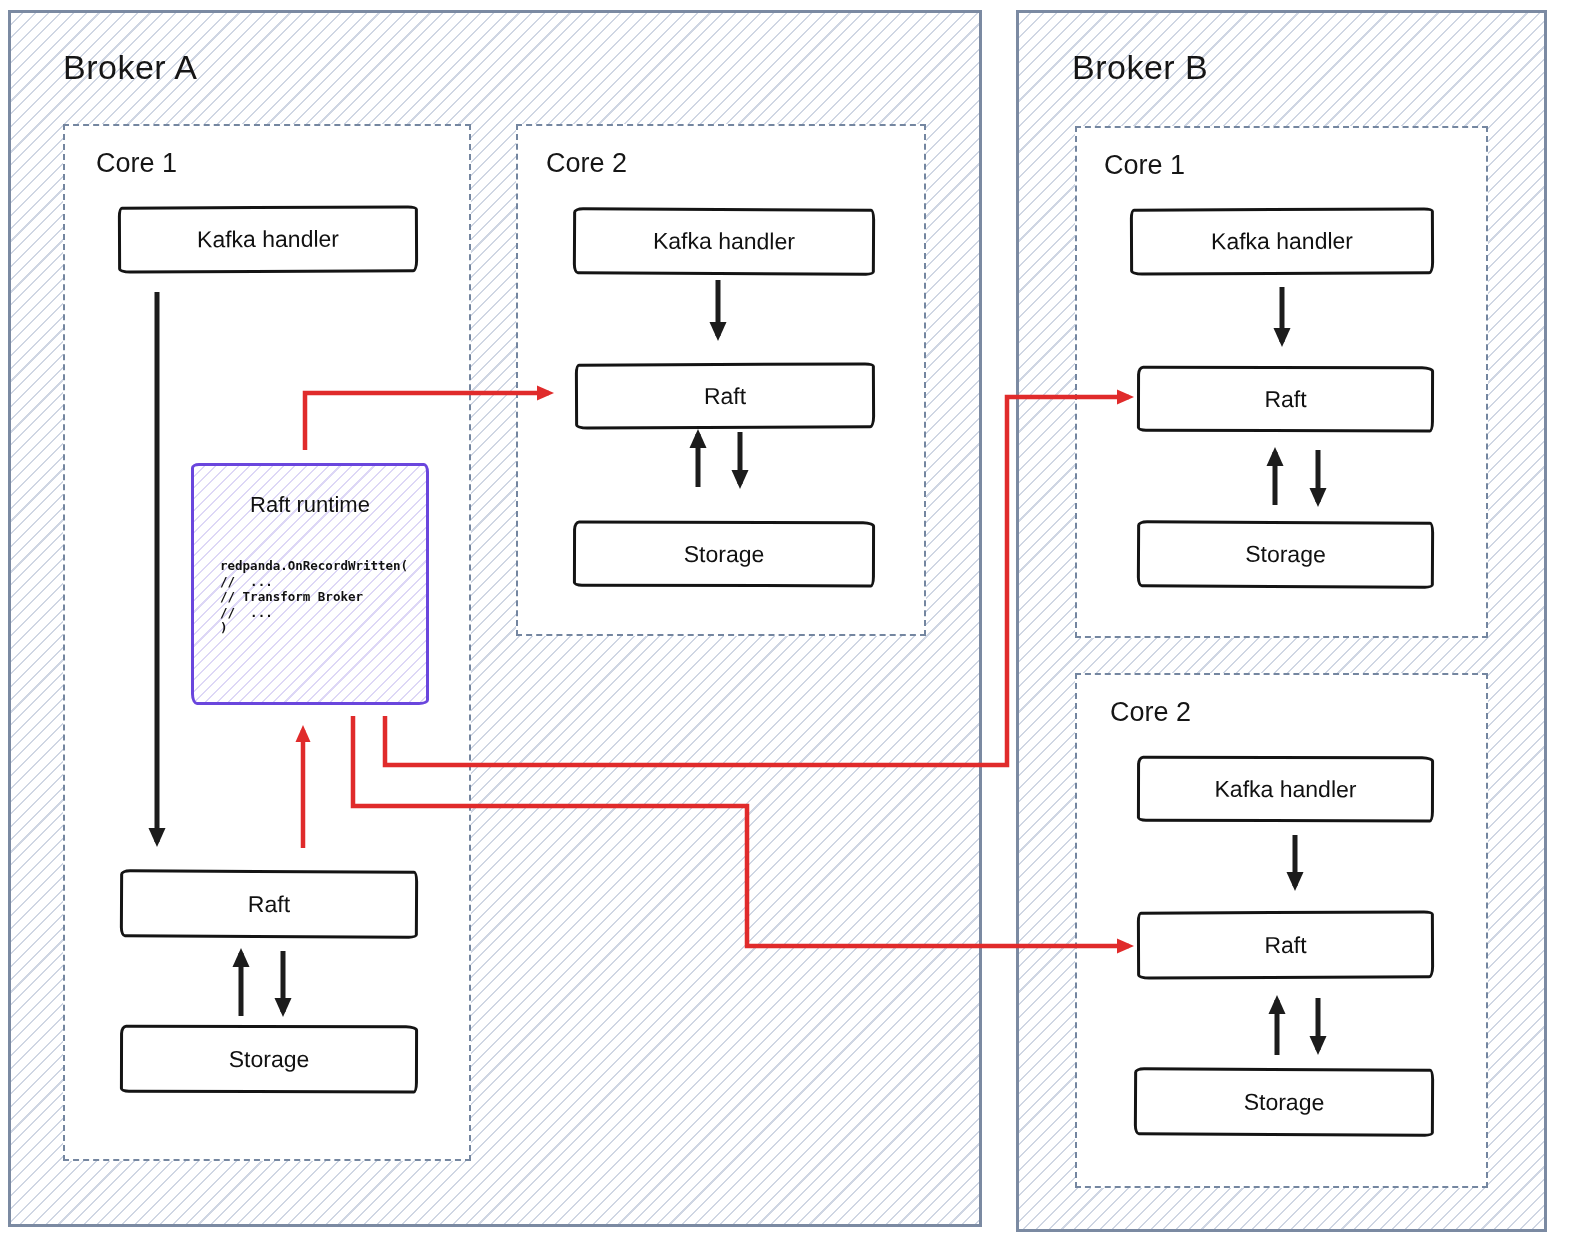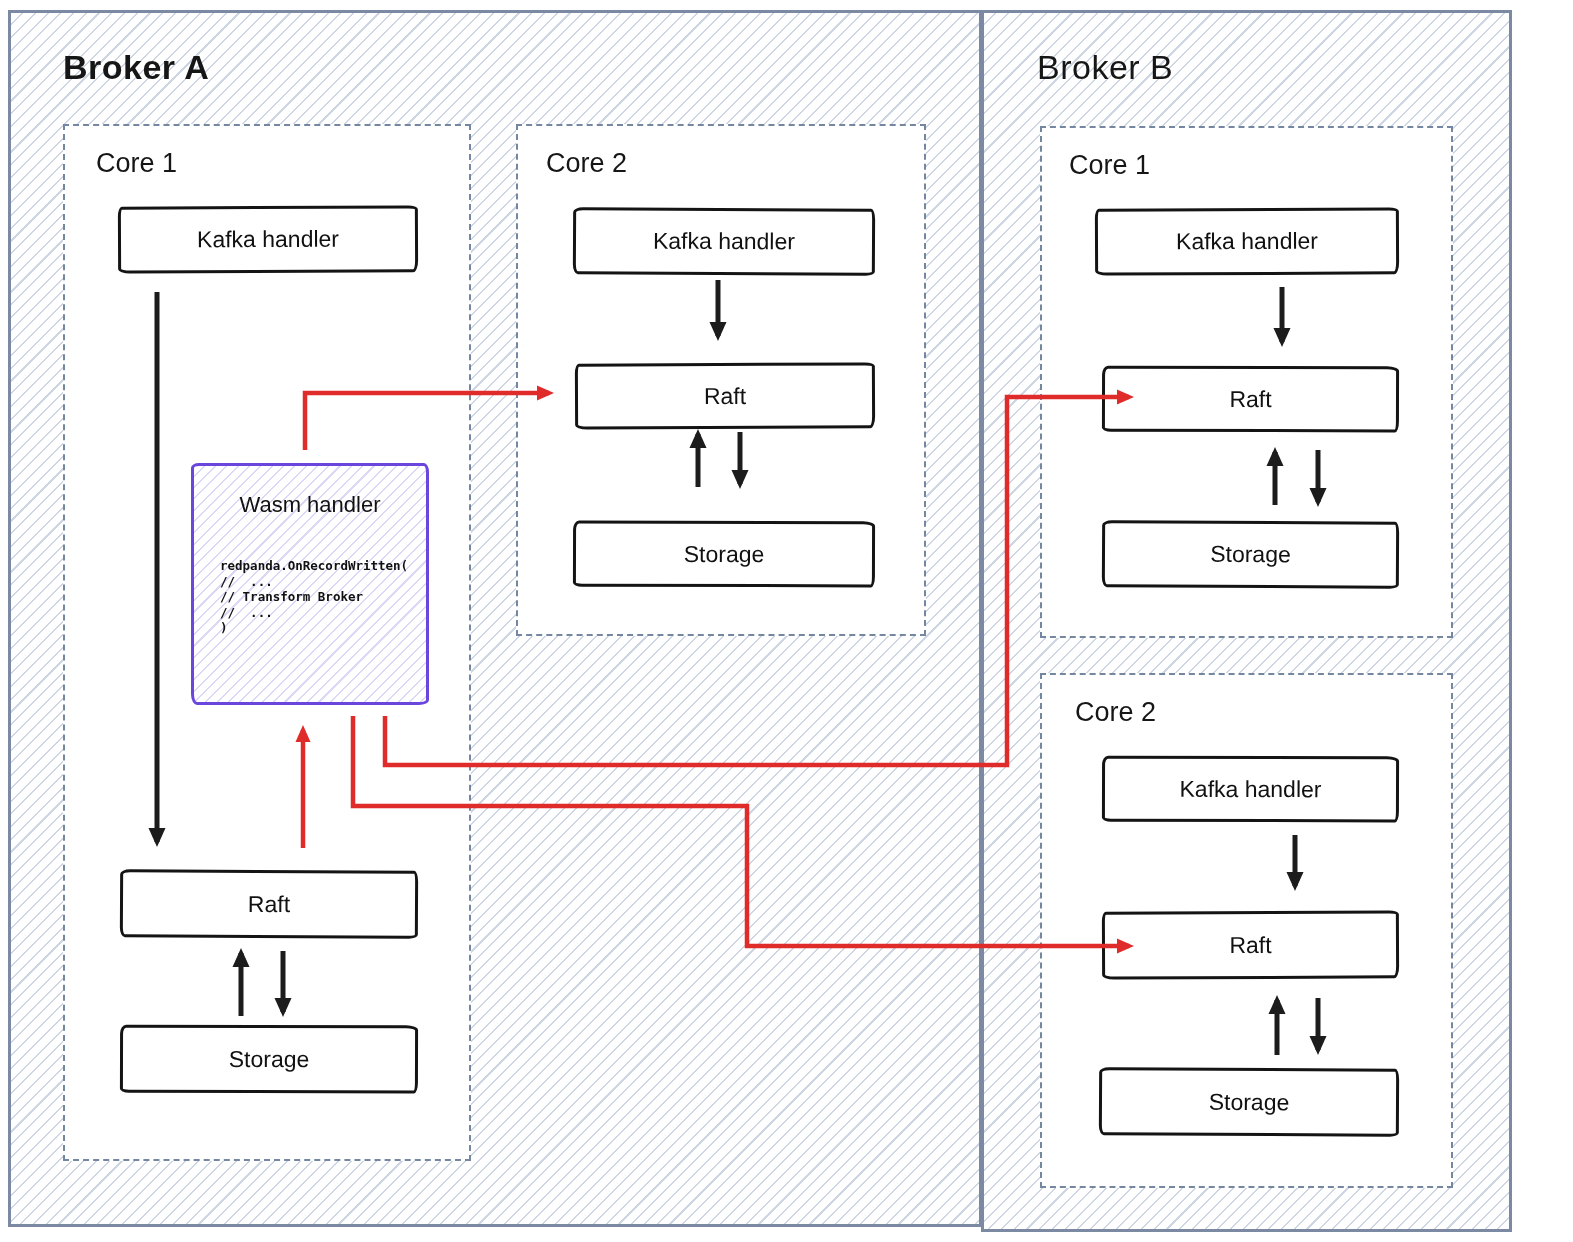--- a/index.html
+++ b/index.html
@@ -76,31 +76,31 @@
   .code-line{white-space:pre;}
 
   .overlay{position:absolute;left:0;top:0;pointer-events:none;}
 </style>
 </head>
 <body>
 
 <div class="canvas">
 
   <div class="broker" style="left:8px;top:10px;width:974px;height:1217px;">
-    <div class="broker-label" style="left:52px;top:35px;font-weight:bold;">Broker A</div>
+    <div class="broker-label" style="left:52px;top:35px;">Broker A</div>
 
     <div class="core" style="left:52px;top:111px;width:408px;height:1037px;">
       <div class="core-label" style="left:31px;top:22px;">Core 1</div>
 
       <div class="node sk1" style="left:53px;top:80px;width:300px;height:67px;">
         <span>Kafka handler</span>
       </div>
 
       <div class="wasm" style="left:126px;top:337px;width:238px;height:242px;">
-        <div class="wasm-title">Wasm handler</div>
+        <div class="wasm-title">Raft runtime</div>
         <div class="wasm-code">
           <div class="code-line">redpanda.OnRecordWritten(</div>
           <div class="code-line">//  ...</div>
           <div class="code-line">// Transform Broker</div>
           <div class="code-line">//  ...</div>
           <div class="code-line">)</div>
         </div>
       </div>
 
       <div class="node sk2" style="left:55px;top:744px;width:298px;height:68px;">
@@ -120,21 +120,21 @@
       </div>
       <div class="node sk1" style="left:57px;top:237px;width:300px;height:66px;">
         <span>Raft</span>
       </div>
       <div class="node sk3" style="left:55px;top:395px;width:302px;height:66px;">
         <span>Storage</span>
       </div>
     </div>
   </div>
 
-  <div class="broker" style="left:981px;top:10px;width:531px;height:1222px;">
+  <div class="broker" style="left:1016px;top:10px;width:531px;height:1222px;">
     <div class="broker-label" style="left:53px;top:35px;">Broker B</div>
 
     <div class="core" style="left:56px;top:113px;width:413px;height:512px;">
       <div class="core-label" style="left:27px;top:22px;">Core 1</div>
 
       <div class="node sk1" style="left:53px;top:80px;width:304px;height:67px;">
         <span>Kafka handler</span>
       </div>
       <div class="node sk3" style="left:60px;top:238px;width:297px;height:66px;">
         <span>Raft</span>

